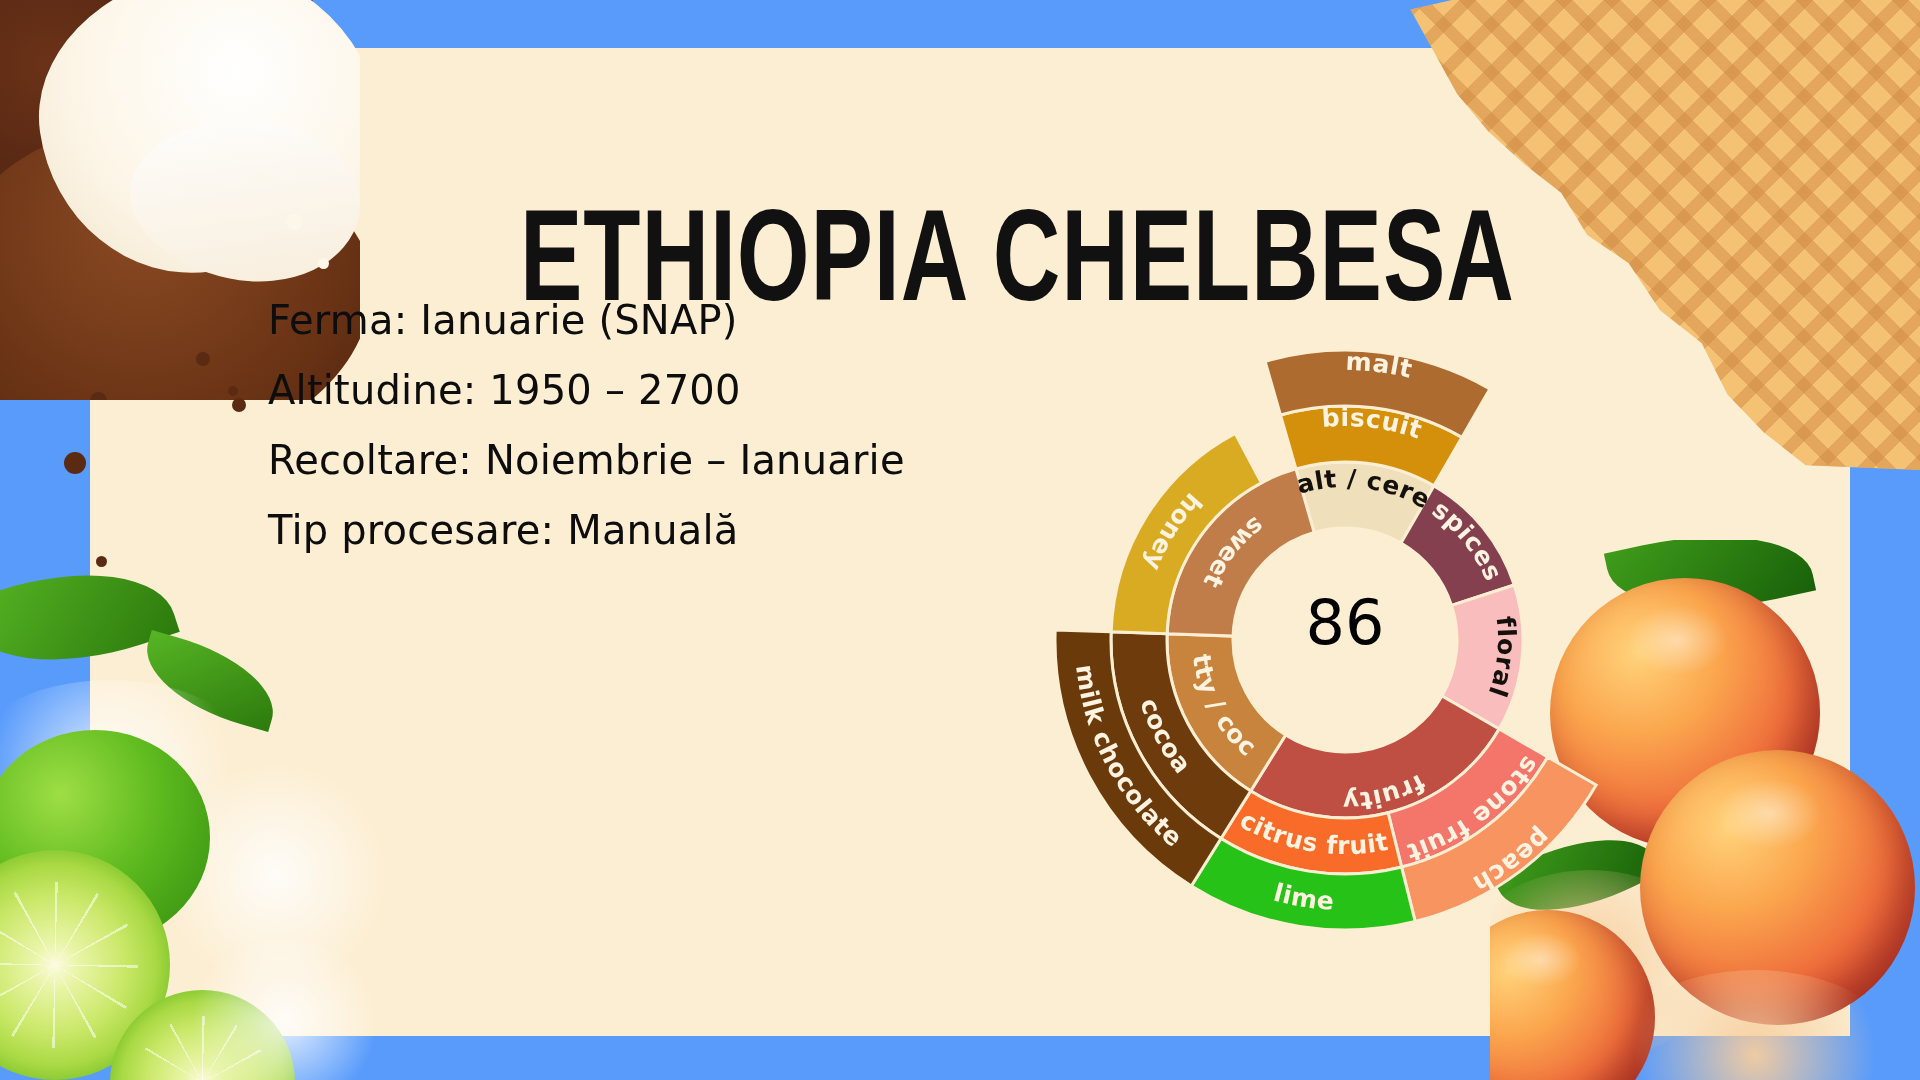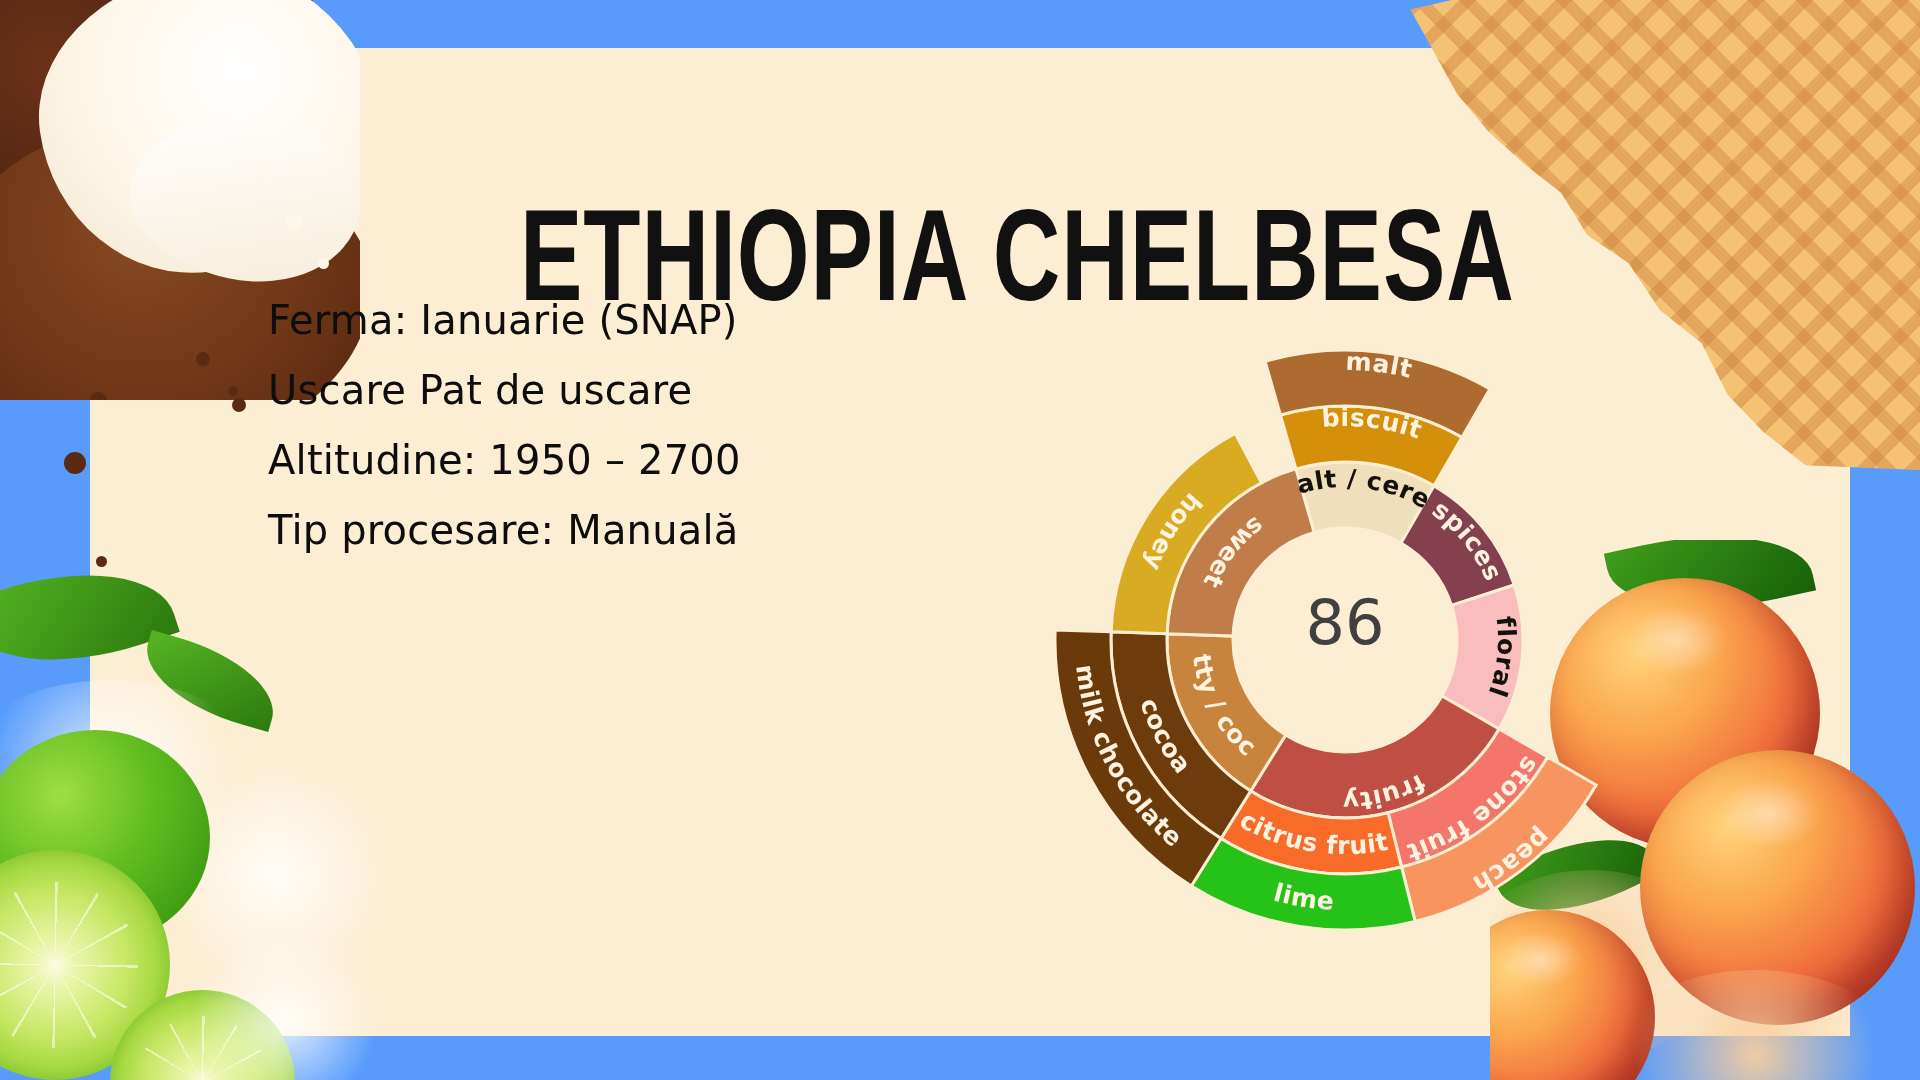--- a/index.html
+++ b/index.html
@@ -104,21 +104,21 @@
   }
   
   #wheel{position:absolute;left:1035px;top:330px;width:620px;height:620px;}
   #wheel svg{width:100%;height:100%;overflow:visible;}
   .seg{stroke:#fceed2;stroke-width:3;}
   .seglab{font-family:"DejaVu Sans",sans-serif;font-size:25px;font-weight:600;
           fill:#fdf3e0;letter-spacing:.5px;}
   .seglab.dark{fill:#14100c;}
   #score{
     position:absolute;left:0;right:0;top:256px;text-align:center;
-    font-family:"DejaVu Sans",sans-serif;font-size:62px;font-weight:500;color:#404040;
+    font-family:"DejaVu Sans",sans-serif;font-size:62px;font-weight:500;color:#000000;
   }
 </style>
 </head>
 <body>
 
 <div id="panel"></div>
 
 <div id="choco">
   <div class="ch-layer ch-dark"></div>
   <div class="ch-layer ch-dark2"></div>
@@ -156,22 +156,22 @@
   <div class="peach" style="left:60px;top:38px;width:270px;height:270px;"></div>
   <div class="peach" style="left:150px;top:210px;width:275px;height:275px;"></div>
   <div class="peach" style="left:-50px;top:370px;width:215px;height:215px;"></div>
   <div class="juice" style="left:120px;top:430px;width:290px;height:170px;"></div>
 </div>
 
 <h1 id="title">ETHIOPIA CHELBESA</h1>
 
 <div id="info">
   <div class="row">Ferma: Ianuarie (SNAP)</div>
-  <div class="row">Uscare Pat de uscare</div>
   <div class="row">Altitudine: 1950 – 2700</div>
+  <div class="row">Recoltare: Noiembrie – Ianuarie</div>
   <div class="row">Tip procesare: Manuală</div>
 </div>
 
 <div id="wheel">
   <svg viewBox="0 0 620 620">
     <g id="wheel-segments">
         <path d="M 260.93655066457416 138.89541812297924 A 178 178 0 0 1 399 155.84747812636994
             L 366 213.0051547761429 A 112 112 0 0 0 279.1286161484961 202.33869005490828 Z" fill="#EFDFBB" class="seg"></path>
         <path d="M 399 155.84747812636994 A 178 178 0 0 1 479.2880599005373 254.99497500125938
             L 416.5183298250572 275.39009663000587 A 112 112 0 0 0 366 213.0051547761429 Z" fill="#85404F" class="seg"></path>

